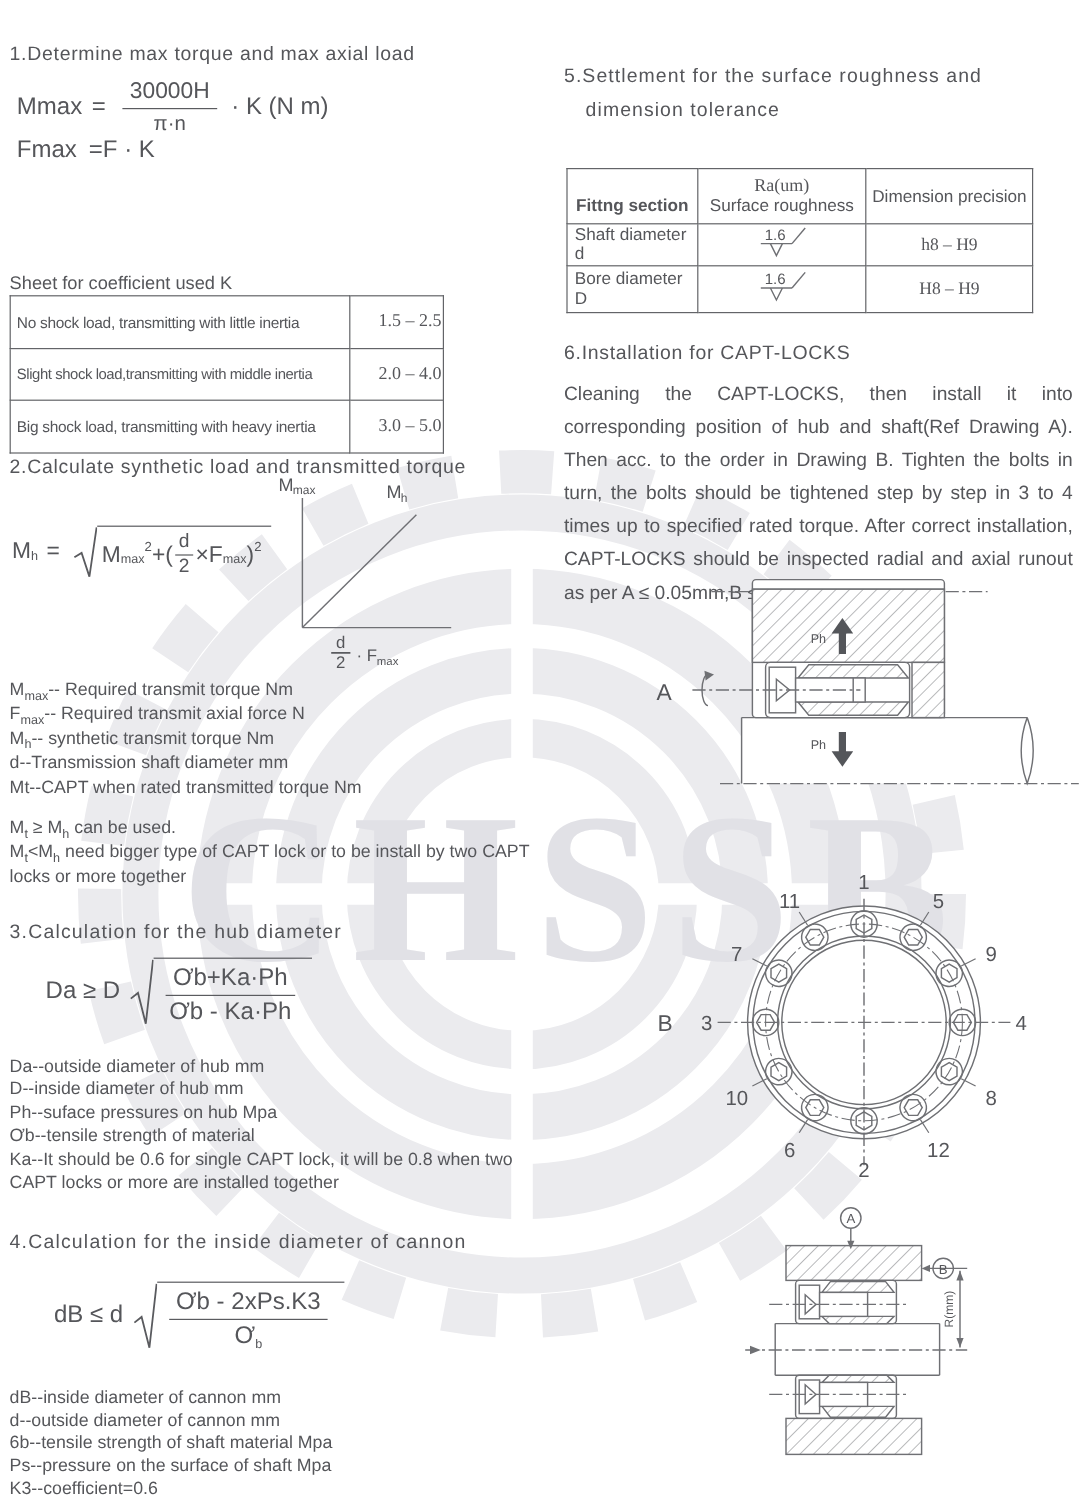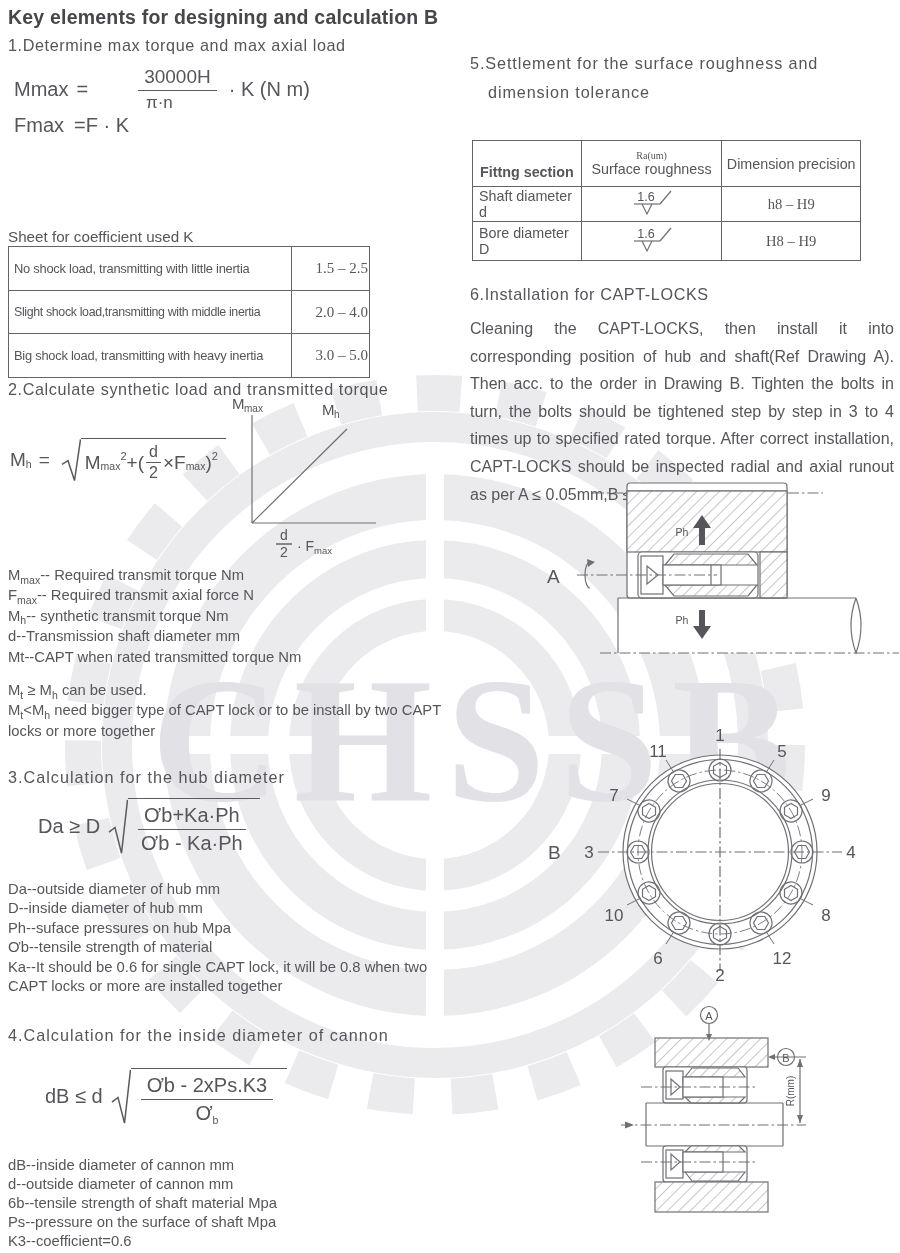--- a/index.html
+++ b/index.html
@@ -57,29 +57,28 @@
       <circle cx="435" cy="745" r="186" fill="none" stroke="#ebebee" stroke-width="38"></circle>
       <circle cx="435" cy="745" r="130" fill="none" stroke="#ebebee" stroke-width="32"></circle>
       <line x1="435" y1="455" x2="435" y2="1035" stroke="#ffffff" stroke-width="18"></line>
       <line x1="145" y1="745" x2="725" y2="745" stroke="#ffffff" stroke-width="18"></line>
     </g>
     <text class="wm-text" x="478" y="800" text-anchor="middle">CHSSB</text>
   </svg>
 
   <div class="layer">
 
-    <div class="abs title" style="left:8px;top:6px;">Key elements for designing and calculation  B</div>
 
     <div class="abs h" style="left:8px;top:36px;">1.Determine max torque  and max axial load</div>
 
     <div class="abs formula" style="left:14px;top:66px;">
       <span>Mmax</span>
       <span style="margin:0 8px;">=</span>
       <span class="frac">
-        <span class="fn" style="font-size:19px;margin-left:36px;">30000H</span>
+        <span class="fn" style="font-size:19px;">30000H</span>
         <span class="fd" style="font-size:17px;">π·n</span>
       </span>
       <span style="margin-left:6px;">· K  (N m)</span>
     </div>
 
     <div class="abs formula" style="left:14px;top:114px;">
       <span>Fmax</span>
       <span style="margin-left:10px;">=F · K</span>
     </div>
 
@@ -216,21 +215,21 @@
     <table class="abs tbl rtbl" style="left:472px;top:140px;width:389px;">
       <colgroup>
           <col style="width:109px">
           <col style="width:141px">
           <col style="width:139px">
         </colgroup>
       <tbody>
           <tr style="height:46px;">
         <td style="vertical-align:bottom;padding-bottom:6px;font-weight:bold;">Fittng section</td>
         <td>
-          <div class="serif" style="font-size:10px;">Ra(um)</div>
+          <div class="serif" style="font-size:15px;">Ra(um)</div>
           <div style="font-size:14.3px;text-align:center;">Surface roughness</div>
         </td>
         <td>Dimension precision</td>
       </tr>
       <tr style="height:29px;">
         <td style="text-align:left;padding-left:6px;">Shaft diameter d</td>
         <td>
           <svg width="46" height="28">
             <text x="17" y="12" font-size="12.5" text-anchor="middle">1.6</text>
             <g class="lart" stroke-width="1.1">

